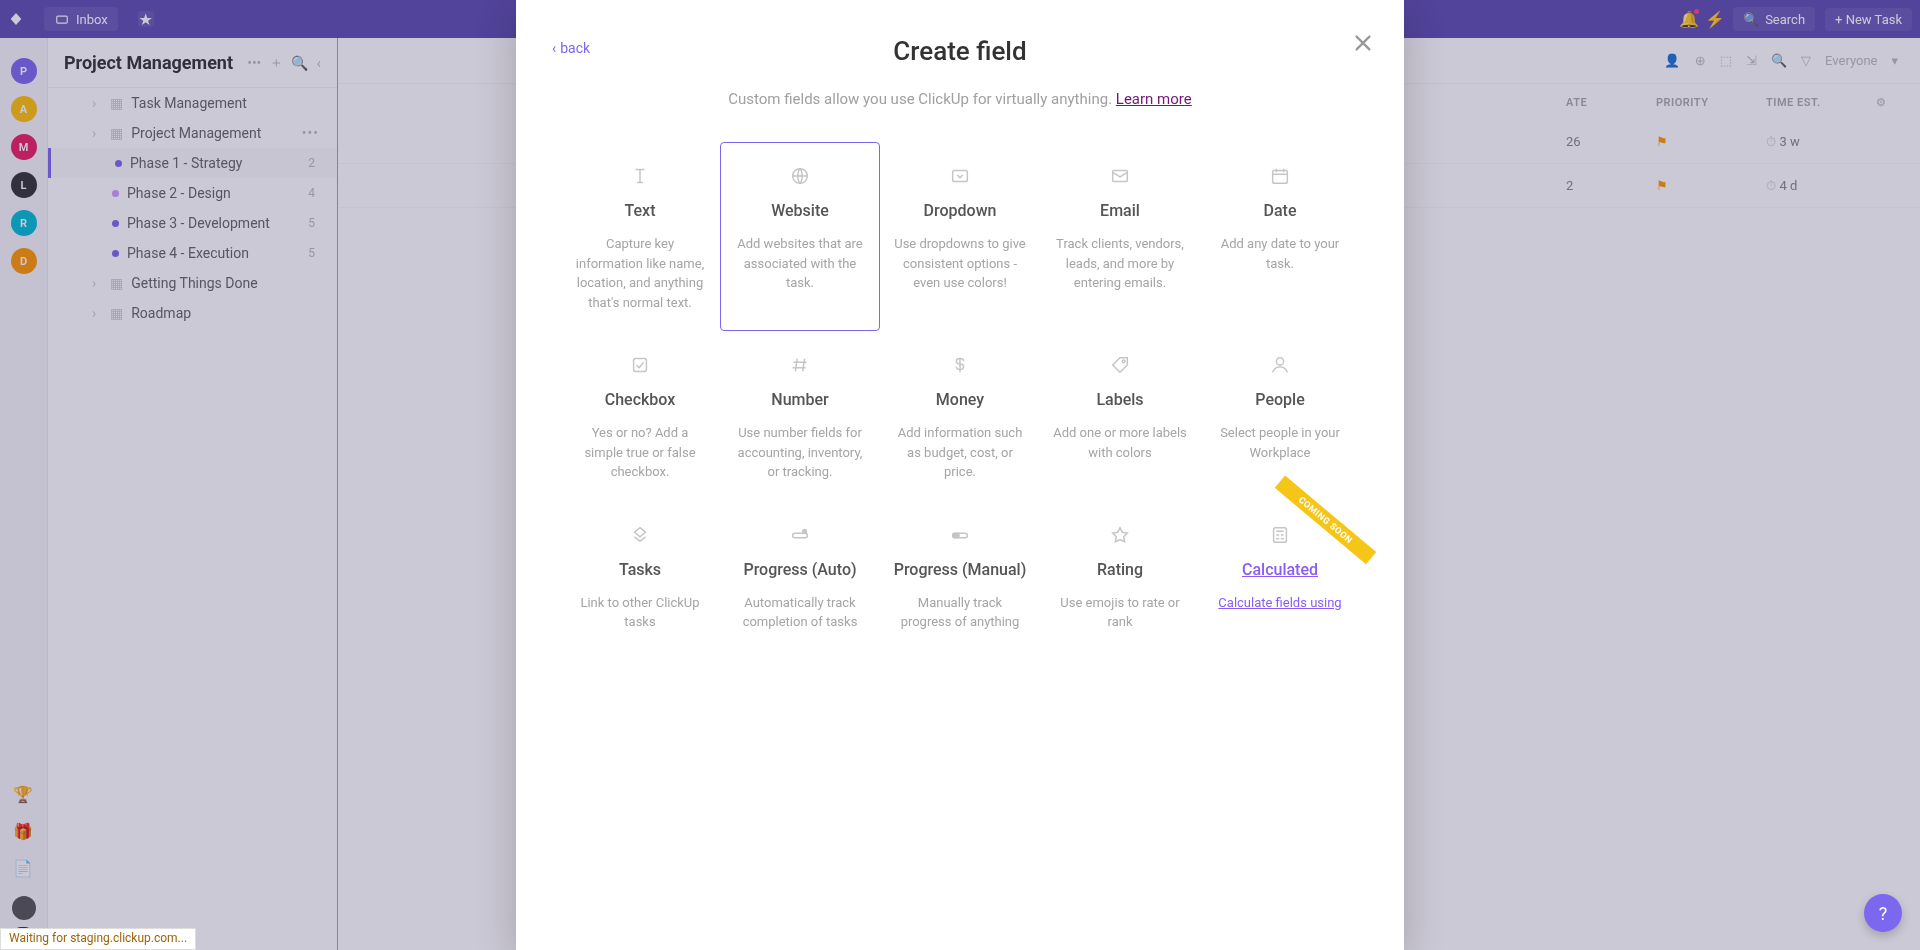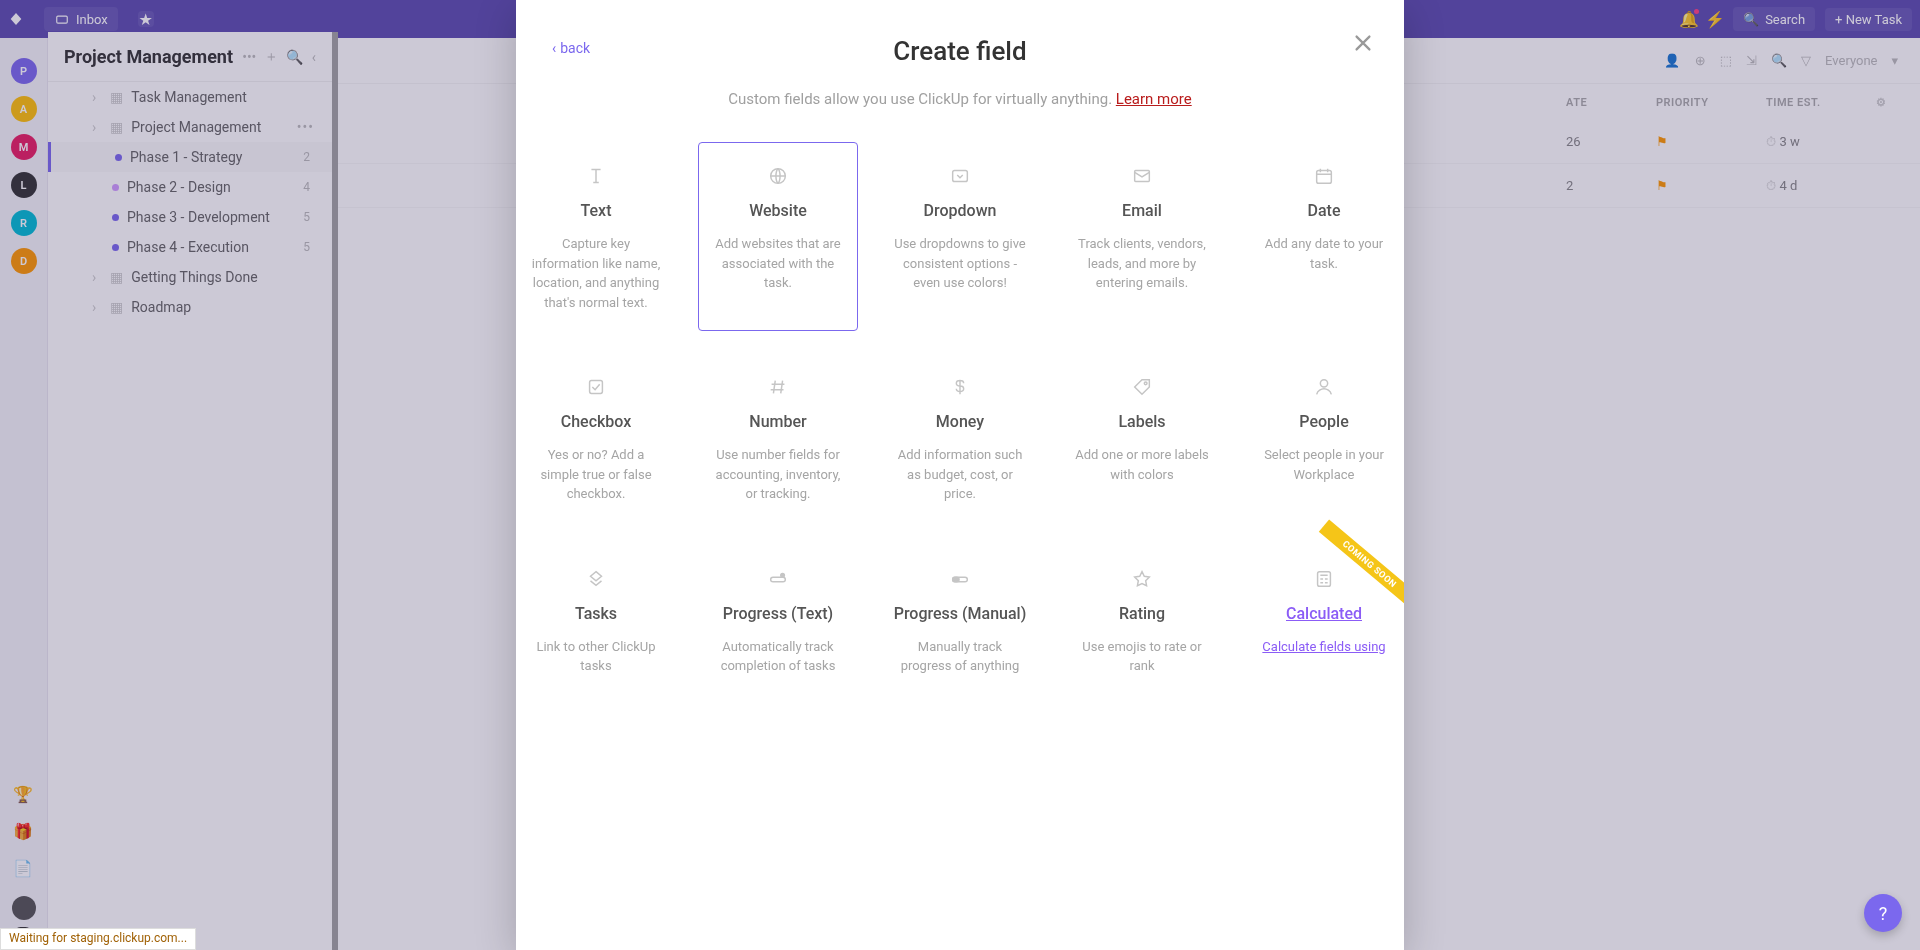--- a/index.html
+++ b/index.html
@@ -19,21 +19,21 @@
 .leftrail .avatar:nth-child(1){ background:#7b68ee; }
 .leftrail .avatar:nth-child(2){ background:#ffc107; }
 .leftrail .avatar:nth-child(3){ background:#e91e63; }
 .leftrail .avatar:nth-child(4){ background:#333; color:#fff; }
 .leftrail .avatar:nth-child(5){ background:#00bcd4; }
 .leftrail .avatar:nth-child(6){ background:#ff9800; }
 .leftrail-bottom { margin-top: auto; padding-bottom: 30px; display:flex; flex-direction:column; gap:18px; align-items:center; color:#aaa; }
 .badge-count { position: absolute; bottom: 10px; left: 14px; background:#333; color:#fff; border-radius:10px; font-size:10px; padding:1px 6px; }
 
 
-.sidebar { position: absolute; left: 48px; top: 32px; bottom: 0; width: 290px; background: #fff; border-right: 6px solid #a3a3a3; }
+.sidebar { position: absolute; left: 48px; top: 38px; bottom: 0; width: 290px; background: #fff; border-right: 1px solid #a3a3a3; }
 .sidebar-head { display: flex; align-items: center; padding: 14px 16px; gap: 8px; border-bottom: 1px solid #f0f0f0; }
 .sidebar-head h1 { font-size: 18px; font-weight: 700; color: #333; flex:1; }
 .sidebar-head .hicon { color: #bbb; font-size: 14px; }
 .side-item { display: flex; align-items: center; padding: 7px 18px; font-size: 14px; color: #666; cursor: pointer; gap: 8px; position: relative; }
 .side-item .chev { color:#ccc; width:10px; }
 .side-item .dotico { color:#ccc; }
 .side-item .dotcolor { width:7px; height:7px; border-radius:50%; }
 .side-item .count { margin-left:auto; font-size:12px; color:#bbb; padding-right:4px; }
 .side-item.selected { background:#fafafa; border-left:3px solid #7b68ee; }
 .side-item.sub { padding-left: 44px; }
@@ -48,22 +48,22 @@
 .main-row { display:flex; align-items:center; padding:0 24px; height:44px; font-size:13px; color:#888; border-bottom:1px solid #f7f7f7; gap:30px; }
 .main-row .spacer{flex:1;}
 
 
 .modal-overlay { position:absolute; inset:0; background:rgba(50,40,90,0.25); display:flex; justify-content:center; }
 .modal { width: 888px; background:#fff; margin-top:0; height:100%; padding:36px 0 0 0; position:relative; box-shadow:0 10px 40px rgba(0,0,0,0.2); overflow:hidden; }
 .modal-back { position:absolute; left:36px; top:40px; color:#7b68ee; font-size:14px; cursor:pointer; display:flex; align-items:center; gap:4px; }
 .modal-close { position:absolute; right:30px; top:32px; color:#999; cursor:pointer; font-size:24px; }
 .modal h2 { text-align:center; font-size:26px; font-weight:500; color:#333; margin-bottom:24px; }
 .modal-sub { text-align:center; color:#a0a0a0; font-size:15px; margin-bottom:34px; }
-.modal-sub a { color:#b91c1c; text-decoration:underline; cursor:pointer; }
-.field-grid { display:grid; grid-template-columns:repeat(5, 160px); gap:22px; justify-content:center; padding:0 30px; }
+.modal-sub a { color:#701a75; text-decoration:underline; cursor:pointer; }
+.field-grid { display:grid; grid-template-columns:repeat(5, 160px); gap:0; justify-content:center; padding:0 30px; }
 .field-card { border:1.5px solid transparent; border-radius:4px; padding:18px 10px; text-align:center; cursor:pointer; min-height:170px; position:relative; }
 .field-card.selected { border-color:#7b68ee; }
 .field-card .fc-icon { height:30px; display:flex; align-items:center; justify-content:center; color:#bbb; margin-bottom:10px; }
 .field-card .fc-title { font-size:16px; font-weight:500; color:#555; margin-bottom:14px; }
 .field-card .fc-desc { font-size:13px; color:#a5a5a5; line-height:1.5; }
 .field-card.short { min-height: 140px; }
 .ribbon { position:absolute; top:10px; right:-26px; background:#f5c518; color:#fff; font-size:9px; font-weight:700; padding:3px 26px; transform:rotate(40deg); letter-spacing:0.5px; }
 .coming .fc-title, .coming .fc-desc { color:#8b5cf6;text-decoration:underline; }
 .coming .fc-icon { color:#e5e5e5; }
 
@@ -341,21 +341,21 @@
           <div class="fc-title">Tasks</div>
           <div class="fc-desc">Link to other ClickUp tasks</div>
         </div>
         <div class="field-card short">
           <div class="fc-icon">
             <svg class="sv" viewBox="0 0 24 24">
               <rect x="4" y="10" width="16" height="5" rx="2.5"></rect>
               <circle cx="17" cy="8" r="2" fill="#c5c5c5"></circle>
             </svg>
           </div>
-          <div class="fc-title">Progress (Text)</div>
+          <div class="fc-title">Progress (Auto)</div>
           <div class="fc-desc">Automatically track completion of tasks</div>
         </div>
         <div class="field-card short">
           <div class="fc-icon">
             <svg class="sv" viewBox="0 0 24 24">
               <rect x="4" y="10" width="16" height="5" rx="2.5"></rect>
               <rect x="4" y="10" width="7" height="5" rx="2.5" fill="#c5c5c5"></rect>
             </svg>
           </div>
           <div class="fc-title">Progress (Manual)</div>

